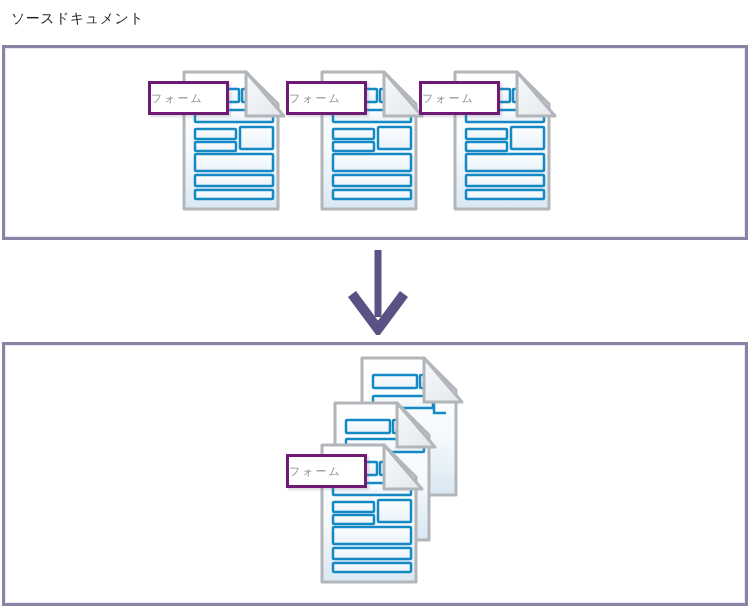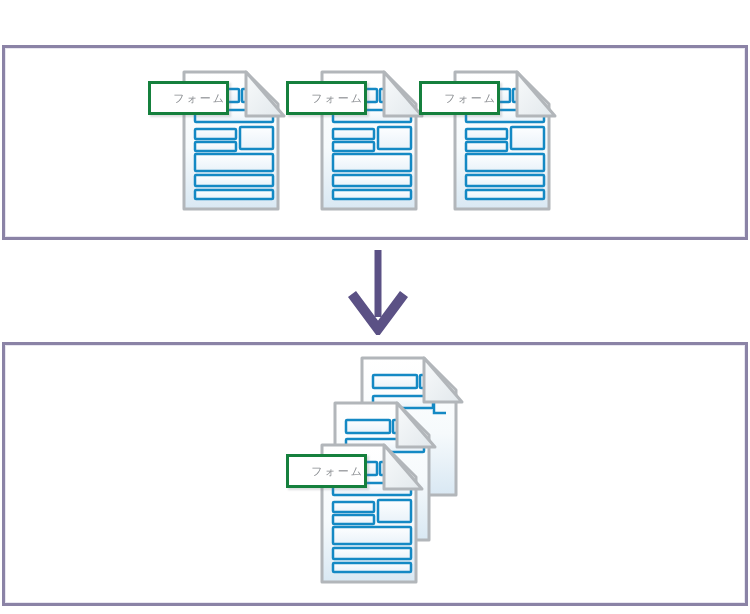--- a/index.html
+++ b/index.html
@@ -15,22 +15,22 @@
   .frame{
     position:absolute;left:2px;border:3px solid #8b83a6;background:#ffffff;
     box-shadow:inset 0 0 0 1px #e9e7f1;
   }
   .frame-source{top:45px;width:740px;height:189px;}
   .frame-result{top:342px;width:740px;height:258px;}
   .doc{position:absolute;width:104px;height:141px;}
   .doc svg{display:block;width:104px;height:141px;}
   .badge{
     position:absolute;left:-34px;top:11px;width:81px;height:34px;box-sizing:border-box;
-    background:#ffffff;border:3px solid #15803d;
-    display:flex;align-items:center;justify-content:flex-end;
+    background:#ffffff;border:3px solid #701a75;
+    display:flex;align-items:center;justify-content:flex-start;
     box-shadow:2px 2px 2px rgba(110,115,122,0.25);
   }
   .badge span{font-size:11px;color:#8a8d91;letter-spacing:2px;white-space:nowrap;}
   .arrow-svg{position:absolute;left:345px;top:247px;width:66px;height:88px;}
   
   .doc-s1{left:177px;top:22px;}
   .doc-s2{left:315px;top:22px;}
   .doc-s3{left:448px;top:22px;}
   
   .doc-back{left:355px;top:11px;}
@@ -53,20 +53,21 @@
         <stop offset="0" stop-color="#fdfeff"></stop>
         <stop offset="1" stop-color="#e9f2f9"></stop>
       </linearGradient>
       <linearGradient id="flapGrad" x1="0" y1="0" x2="1" y2="1">
         <stop offset="0" stop-color="#f8fafb"></stop>
         <stop offset="1" stop-color="#e2e8ec"></stop>
       </linearGradient>
     </defs>
   </svg>
 
+  <div class="section-heading heading-source">ソースドキュメント</div>
 
   <div class="frame frame-source">
 
     <div class="doc doc-s1">
       <svg viewBox="0 0 104 141">
         <path d="M2,2 H64 L96,34 V139 H2 Z" fill="url(#pageGrad)" stroke="#b2b6ba" stroke-width="3" stroke-linejoin="round"></path>
         <g stroke="#1489c4" stroke-width="2.5" fill="url(#fieldGrad)">
           <rect x="13" y="19" width="44" height="13" rx="1"></rect>
           <rect x="60" y="19" width="13" height="13" rx="1"></rect>
           <rect x="13" y="40" width="78" height="12" rx="1"></rect>

